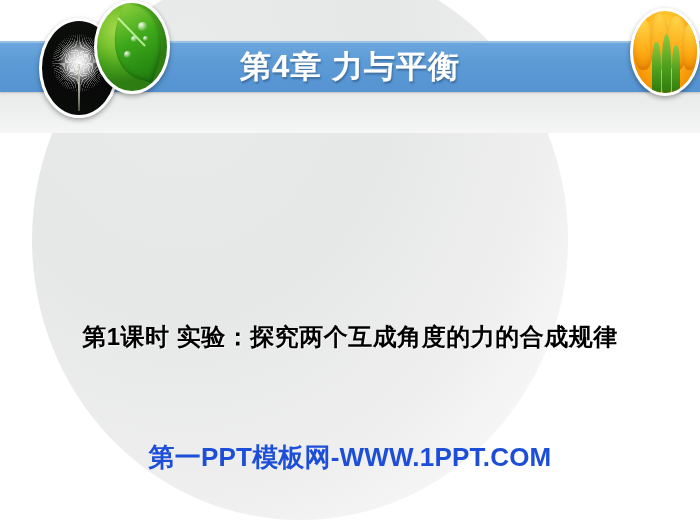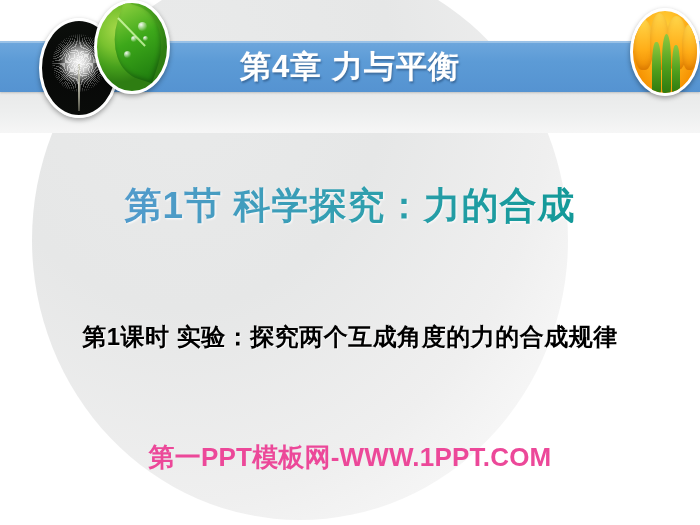--- a/index.html
+++ b/index.html
@@ -210,21 +210,21 @@
   .footer-watermark {
     position: absolute;
     left: 0;
     top: 440px;
     width: 700px;
     text-align: center;
     font-size: 26px;
     font-weight: bold;
     letter-spacing: 0.2px;
     white-space: nowrap;
-    color: #ec4899;
+    color: #1d4ed8;
   }
 </style>
 </head>
 <body>
 
 <div id="slide">
 
   <div class="bg-topsheen"></div>
   <div class="bg-ellipse"></div>
   <div class="bg-gray-strip"></div>
@@ -246,19 +246,18 @@
   <div class="oval oval-tulip">
     <div class="petal" style="left:2%;top:10%;width:30%;height:62%;"></div>
     <div class="petal" style="left:26%;top:2%;width:30%;height:70%;"></div>
     <div class="petal" style="left:52%;top:6%;width:32%;height:66%;"></div>
     <div class="petal" style="left:76%;top:16%;width:24%;height:56%;"></div>
     <div class="stem" style="left:30%;width:13%;height:62%;"></div>
     <div class="stem" style="left:45%;width:15%;height:72%;"></div>
     <div class="stem" style="left:61%;width:12%;height:58%;"></div>
   </div>
 
-  <div class="main-title">第1节  科学探究：力的合成</div>
 
   <div class="sub-title">第1课时 实验：探究两个互成角度的力的合成规律</div>
 
   <div class="footer-watermark">第一PPT模板网-WWW.1PPT.COM</div>
 
 </div>
 
 </body></html>

